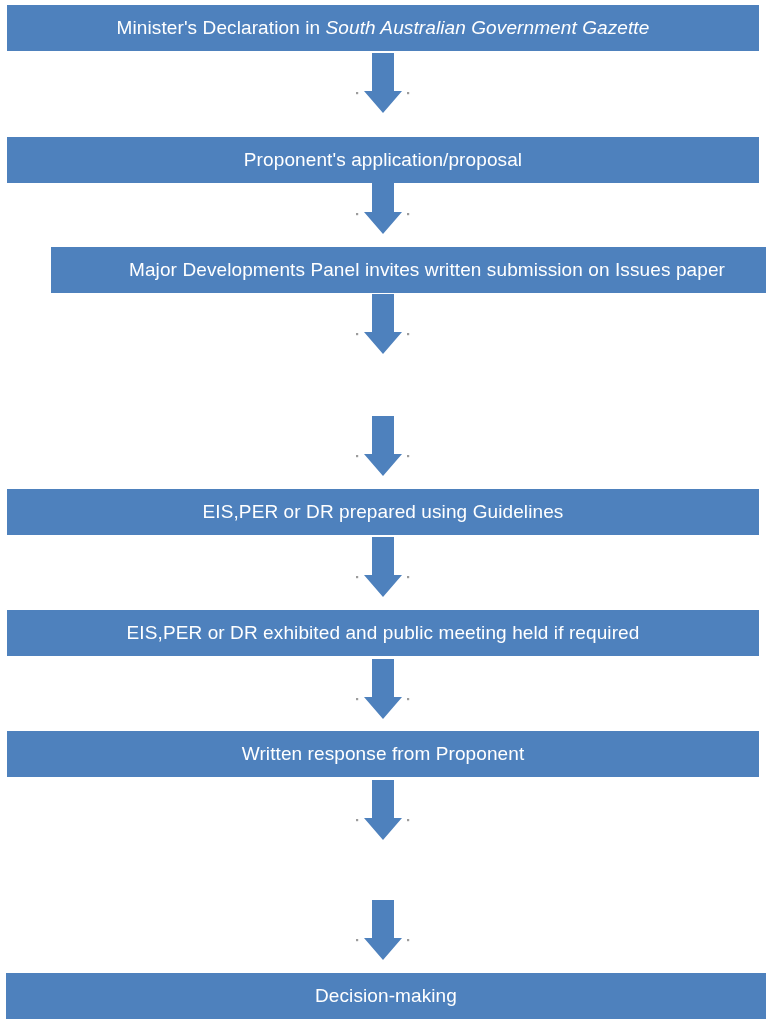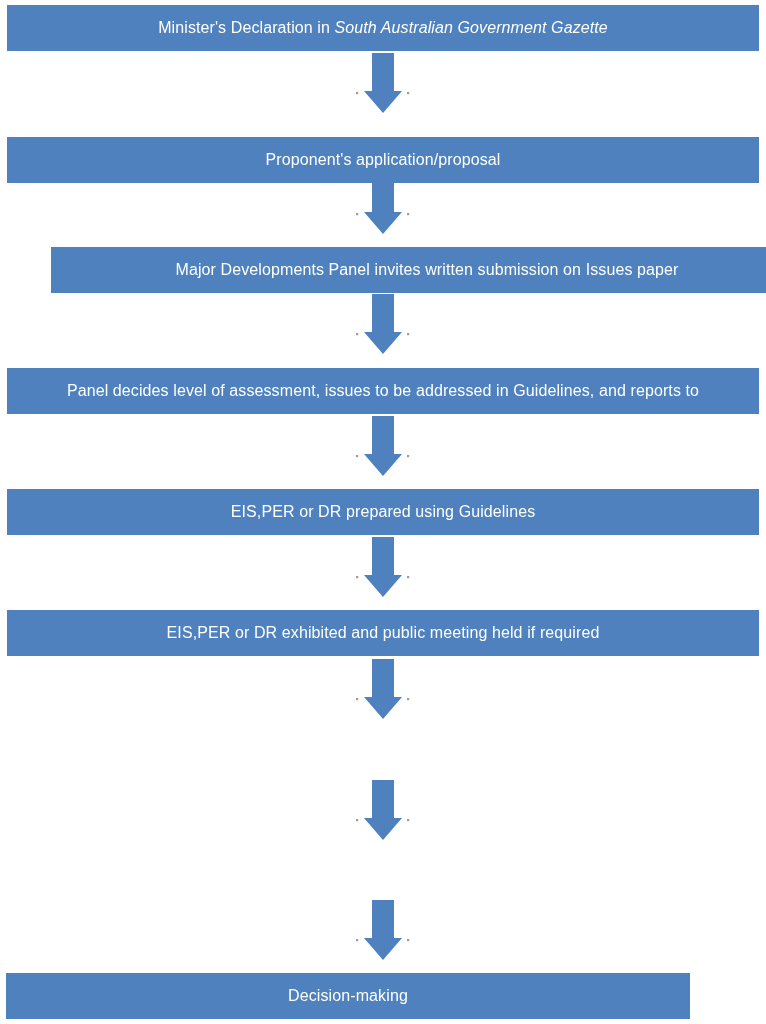--- a/index.html
+++ b/index.html
@@ -27,25 +27,25 @@
     width: 752px;
     height: 46px;
     background: #4e81bd;
     display: flex;
     align-items: center;
     justify-content: center;
     overflow: hidden;
   }
   .step-box.full-bleed {
     left: 6px;
-    width: 684px;
+    width: 760px;
   }
   .step-label {
     color: #ffffff;
-    font-size: 16px;
+    font-size: 19px;
     line-height: 1.1;
     letter-spacing: 0.1px;
     white-space: nowrap;
     text-align: left;
   }
   .step-label .em {
     font-style: italic;
   }
 
   
@@ -112,25 +112,25 @@
         </svg></span></div>
     <div class="step-box" style="top: 5px;">
       <div class="step-label"><span>Minister's Declaration in </span><span class="em">South Australian Government Gazette</span></div>
     </div>
     <div class="step-box" style="top: 137px;">
       <div class="step-label"><span>Proponent's application/proposal</span></div>
     </div>
     <div class="step-box" style="top: 247px; margin-left: 44px;">
       <div class="step-label"><span>Major Developments Panel invites written submission on Issues paper</span></div>
     </div>
-    <div class="step-box" style="top: 368px;">
-      <div class="step-label"><span>Panel decides level of assessment, issues to be addressed in Guidelines, and reports to</span></div>
-    </div>
     <div class="step-box" style="top: 489px;">
       <div class="step-label"><span>EIS,PER or DR prepared using Guidelines</span></div>
     </div>
     <div class="step-box" style="top: 610px;">
       <div class="step-label"><span>EIS,PER or DR exhibited and public meeting held if required</span></div>
+    </div>
+    <div class="step-box" style="top: 731px;">
+      <div class="step-label"><span>Written response from Proponent</span></div>
     </div>
     <div class="step-box full-bleed" style="top: 973px;">
       <div class="step-label"><span>Decision-making</span></div>
     </div>
   </div>
 
 </body></html>

